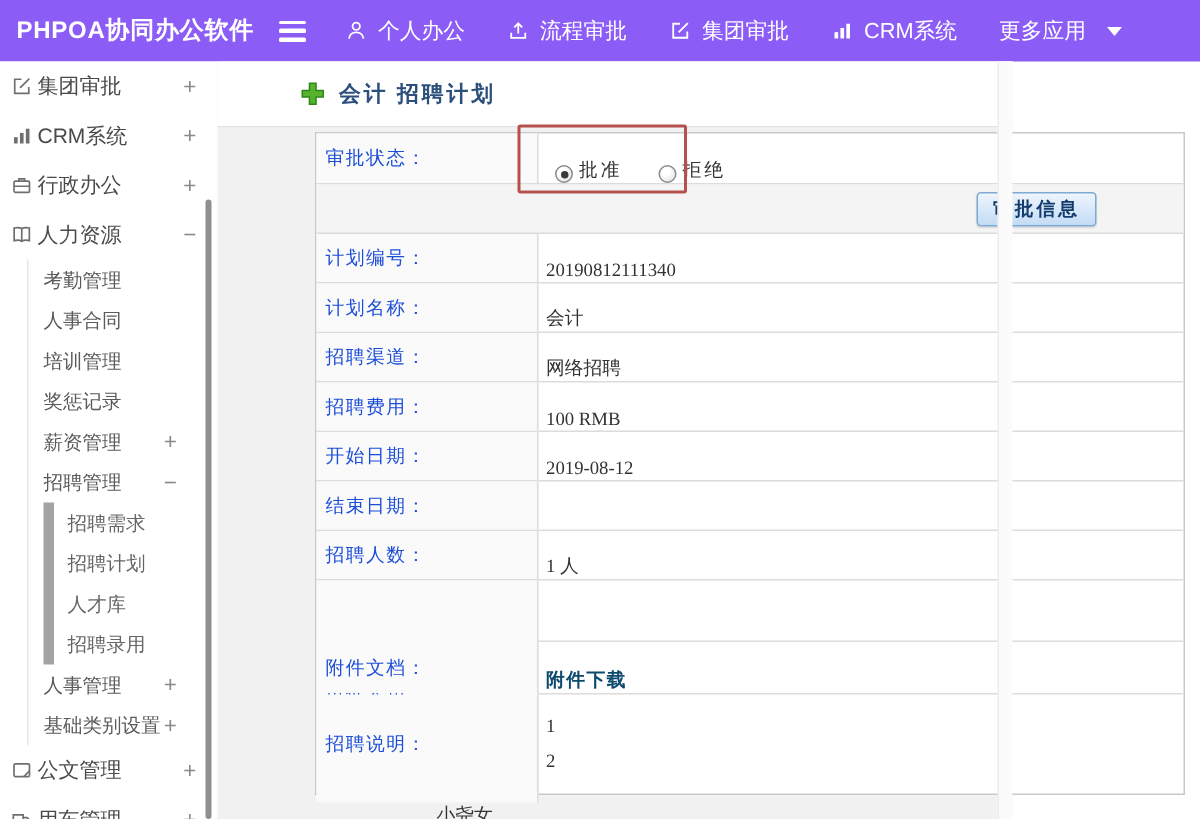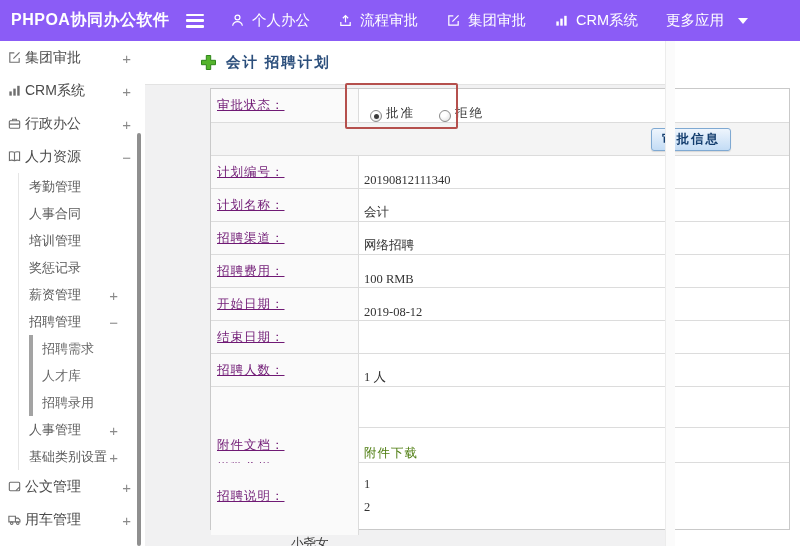--- a/index.html
+++ b/index.html
@@ -29,21 +29,21 @@
   .s-item.lv1 { height:33px; font-size:14px; padding-left:7px; }
   .s-item.lv2 { height:27px; font-size:13px; padding-left:10px; color:#5a5a5a; }
   .s-item.lv3 { height:27px; font-size:13px; padding-left:9px; color:#666; }
   .s-icon { width:15px; height:15px; margin-right:3px; flex:0 0 15px;
     display:inline-flex; align-items:center; justify-content:center; }
   .s-toggle { position:absolute; font-size:15px; color:#8a8a8a; top:50%;
     transform:translateY(-50%); }
   .lv1 > .s-toggle { right:14px; }
   .lv2 > .s-toggle { right:27px; }
   .group-l2 { margin-left:18px; border-left:1px solid #e6e6e6; }
-  .group-l3 { margin-left:10px; border-left:4px solid #a3a3a3; }
+  .group-l3 { margin-left:10px; border-left:7px solid #a3a3a3; }
   .s-scrollbar { position:absolute; left:137px; top:92px; width:4px; height:413px;
     background:#8f8f8f; border-radius:2px; cursor:pointer; }
 
   
   .main { position:absolute; left:145px; top:41px; width:530px; height:505px;
     background:#f1f1f2; }
   .title-band { height:44px; background:#fff; border-bottom:1px solid #e3e3e3;
     display:flex; align-items:center; padding-left:55px; }
   .plus-ic { width:17px; height:17px; margin-right:9px; }
   .page-title { font-family:"Liberation Serif", serif; font-weight:bold;
@@ -53,21 +53,21 @@
     background:#fbfbfb; border-left:1px solid #ececec; cursor:pointer; }
 
   
   .detail { position:absolute; left:65px; top:47px; width:580px;
     border:1px solid #c9c9c9; background:#fff;
     font-family:"Liberation Serif", serif; font-size:12.5px; color:#333; }
   .d-row { display:flex; border-bottom:1px solid #dcdcdc; }
   .d-row:last-child { border-bottom:none;text-align:right; }
   .d-label { width:148px; flex:0 0 148px; background:#fafafa;
     border-right:1px solid #dcdcdc; display:flex; align-items:center;
-    padding-left:6px; color:#701a75; letter-spacing:1px;text-decoration:underline; }
+    padding-left:6px; color:#1d4ed8; letter-spacing:1px; }
   .d-value { flex:1; display:flex; align-items:flex-end; padding-left:5px; }
   .r-appr  { height:34px; }
   .r-btn   { height:33px; background:#f4f4f4; display:flex; align-items:center;
     justify-content:flex-end; padding-right:58px; }
   .r-std   { height:33px; }
   .r-people{ height:41px;flex-direction:column; }
   .r-attach{ height:35px; }
   .r-desc  { height:66px; }
   .r-desc .d-value { flex-direction:column; align-items:flex-start;
     justify-content:center; gap:8px; }
@@ -77,21 +77,21 @@
     display:inline-block; position:relative; margin:0 4px 0 6px; cursor:pointer; }
   .radio.checked::after { content:""; position:absolute; left:3px; top:3px;
     width:5px; height:5px; border-radius:50%; background:#3a3a3a; }
   .radio-label { margin-right:18px; letter-spacing:2px; }
 
   .appr-btn { height:23px; padding:0 10px; font-family:"Liberation Serif", serif;
     font-size:12.5px; font-weight:bold; color:#123c6d; letter-spacing:2px;
     background:linear-gradient(#eef5fd, #c3dcf5); border:1px solid #7fa9d2;
     border-radius:3px; cursor:pointer; box-shadow:0 1px 1px rgba(0,0,0,0.12); }
 
-  .link { color:#4d7c0f; font-weight:normal; cursor:pointer; letter-spacing:1px; }
+  .link { color:#0c4a6e; font-weight:bold; cursor:pointer; letter-spacing:1px; }
 
   .highlight-box { position:absolute; left:200px; top:42px; width:113px;
     height:46px; border:2px solid #b5504d; border-radius:2px;
     pointer-events:none; z-index:5; }
 
   svg { display:block; }
 </style>
 </head>
 <body>
 
@@ -210,20 +210,23 @@
     </div>
     <div class="s-item lv2">
       <span>招聘管理</span>
       <span class="s-toggle">−</span>
     </div>
     <div class="group-l3">
       <div class="s-item lv3">
         <span>招聘需求</span>
       </div>
       <div class="s-item lv3">
+        <span>招聘计划</span>
+      </div>
+      <div class="s-item lv3">
         <span>人才库</span>
       </div>
       <div class="s-item lv3">
         <span>招聘录用</span>
       </div>
     </div>
     <div class="s-item lv2">
       <span>人事管理</span>
       <span class="s-toggle">+</span>
     </div>

